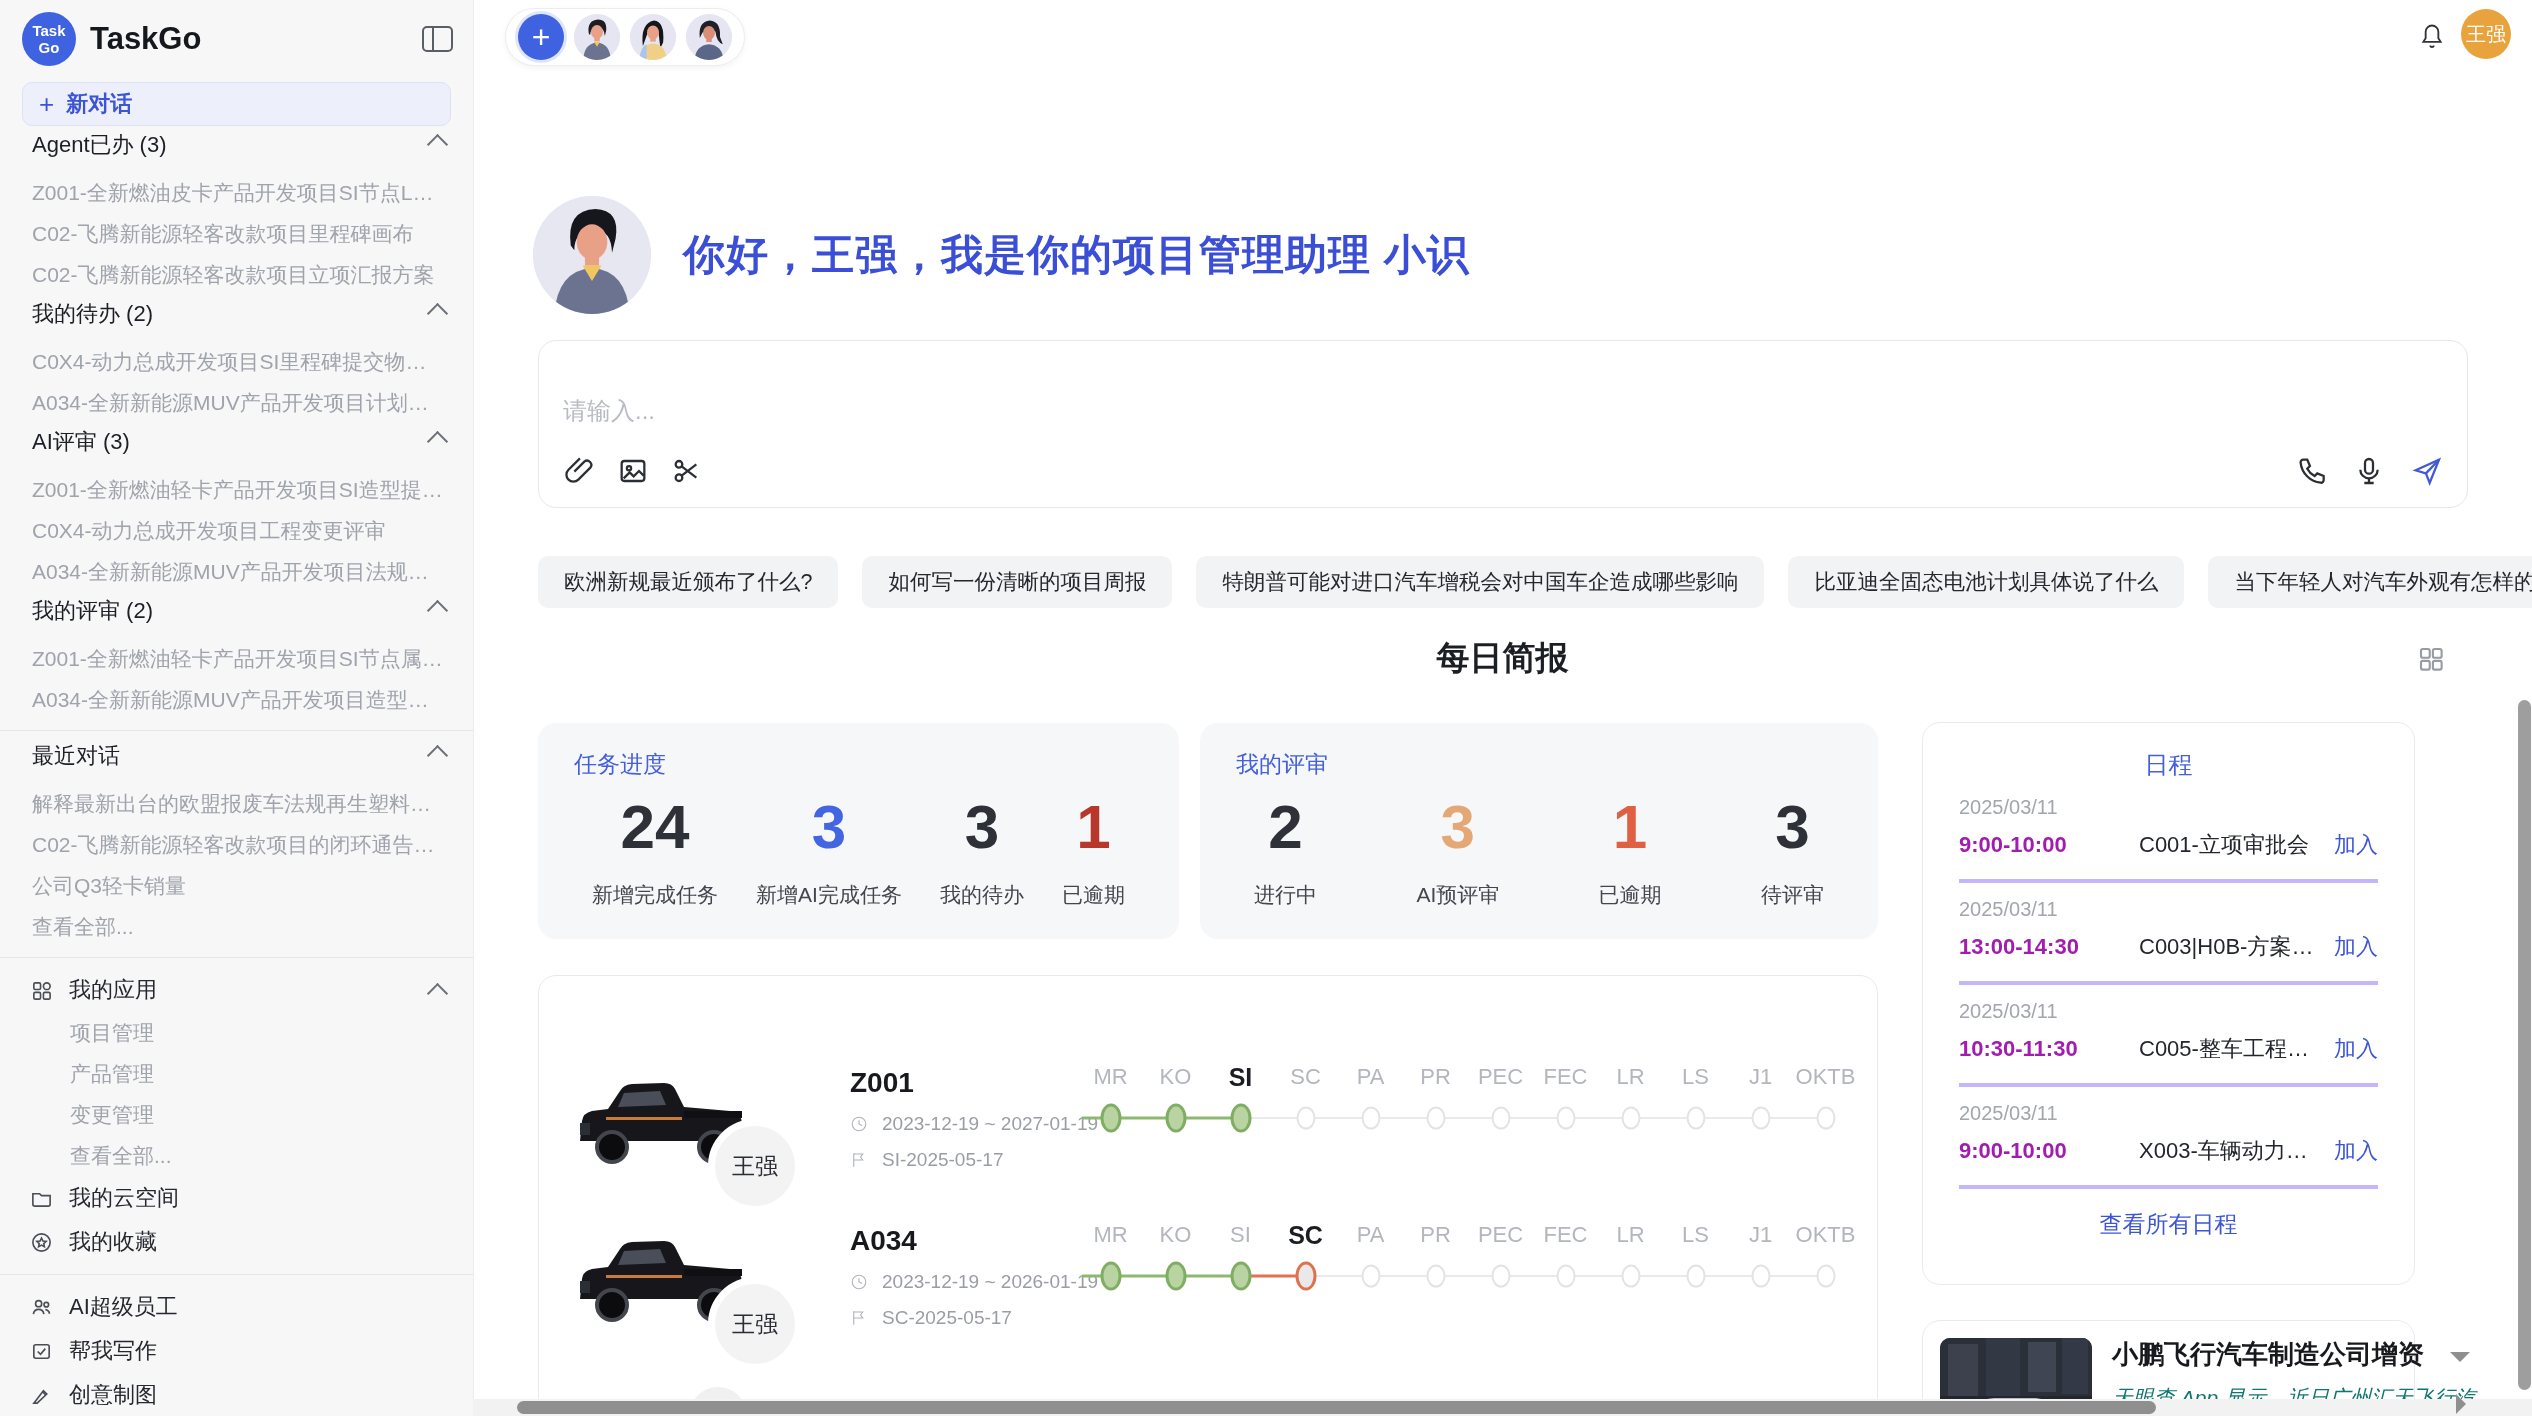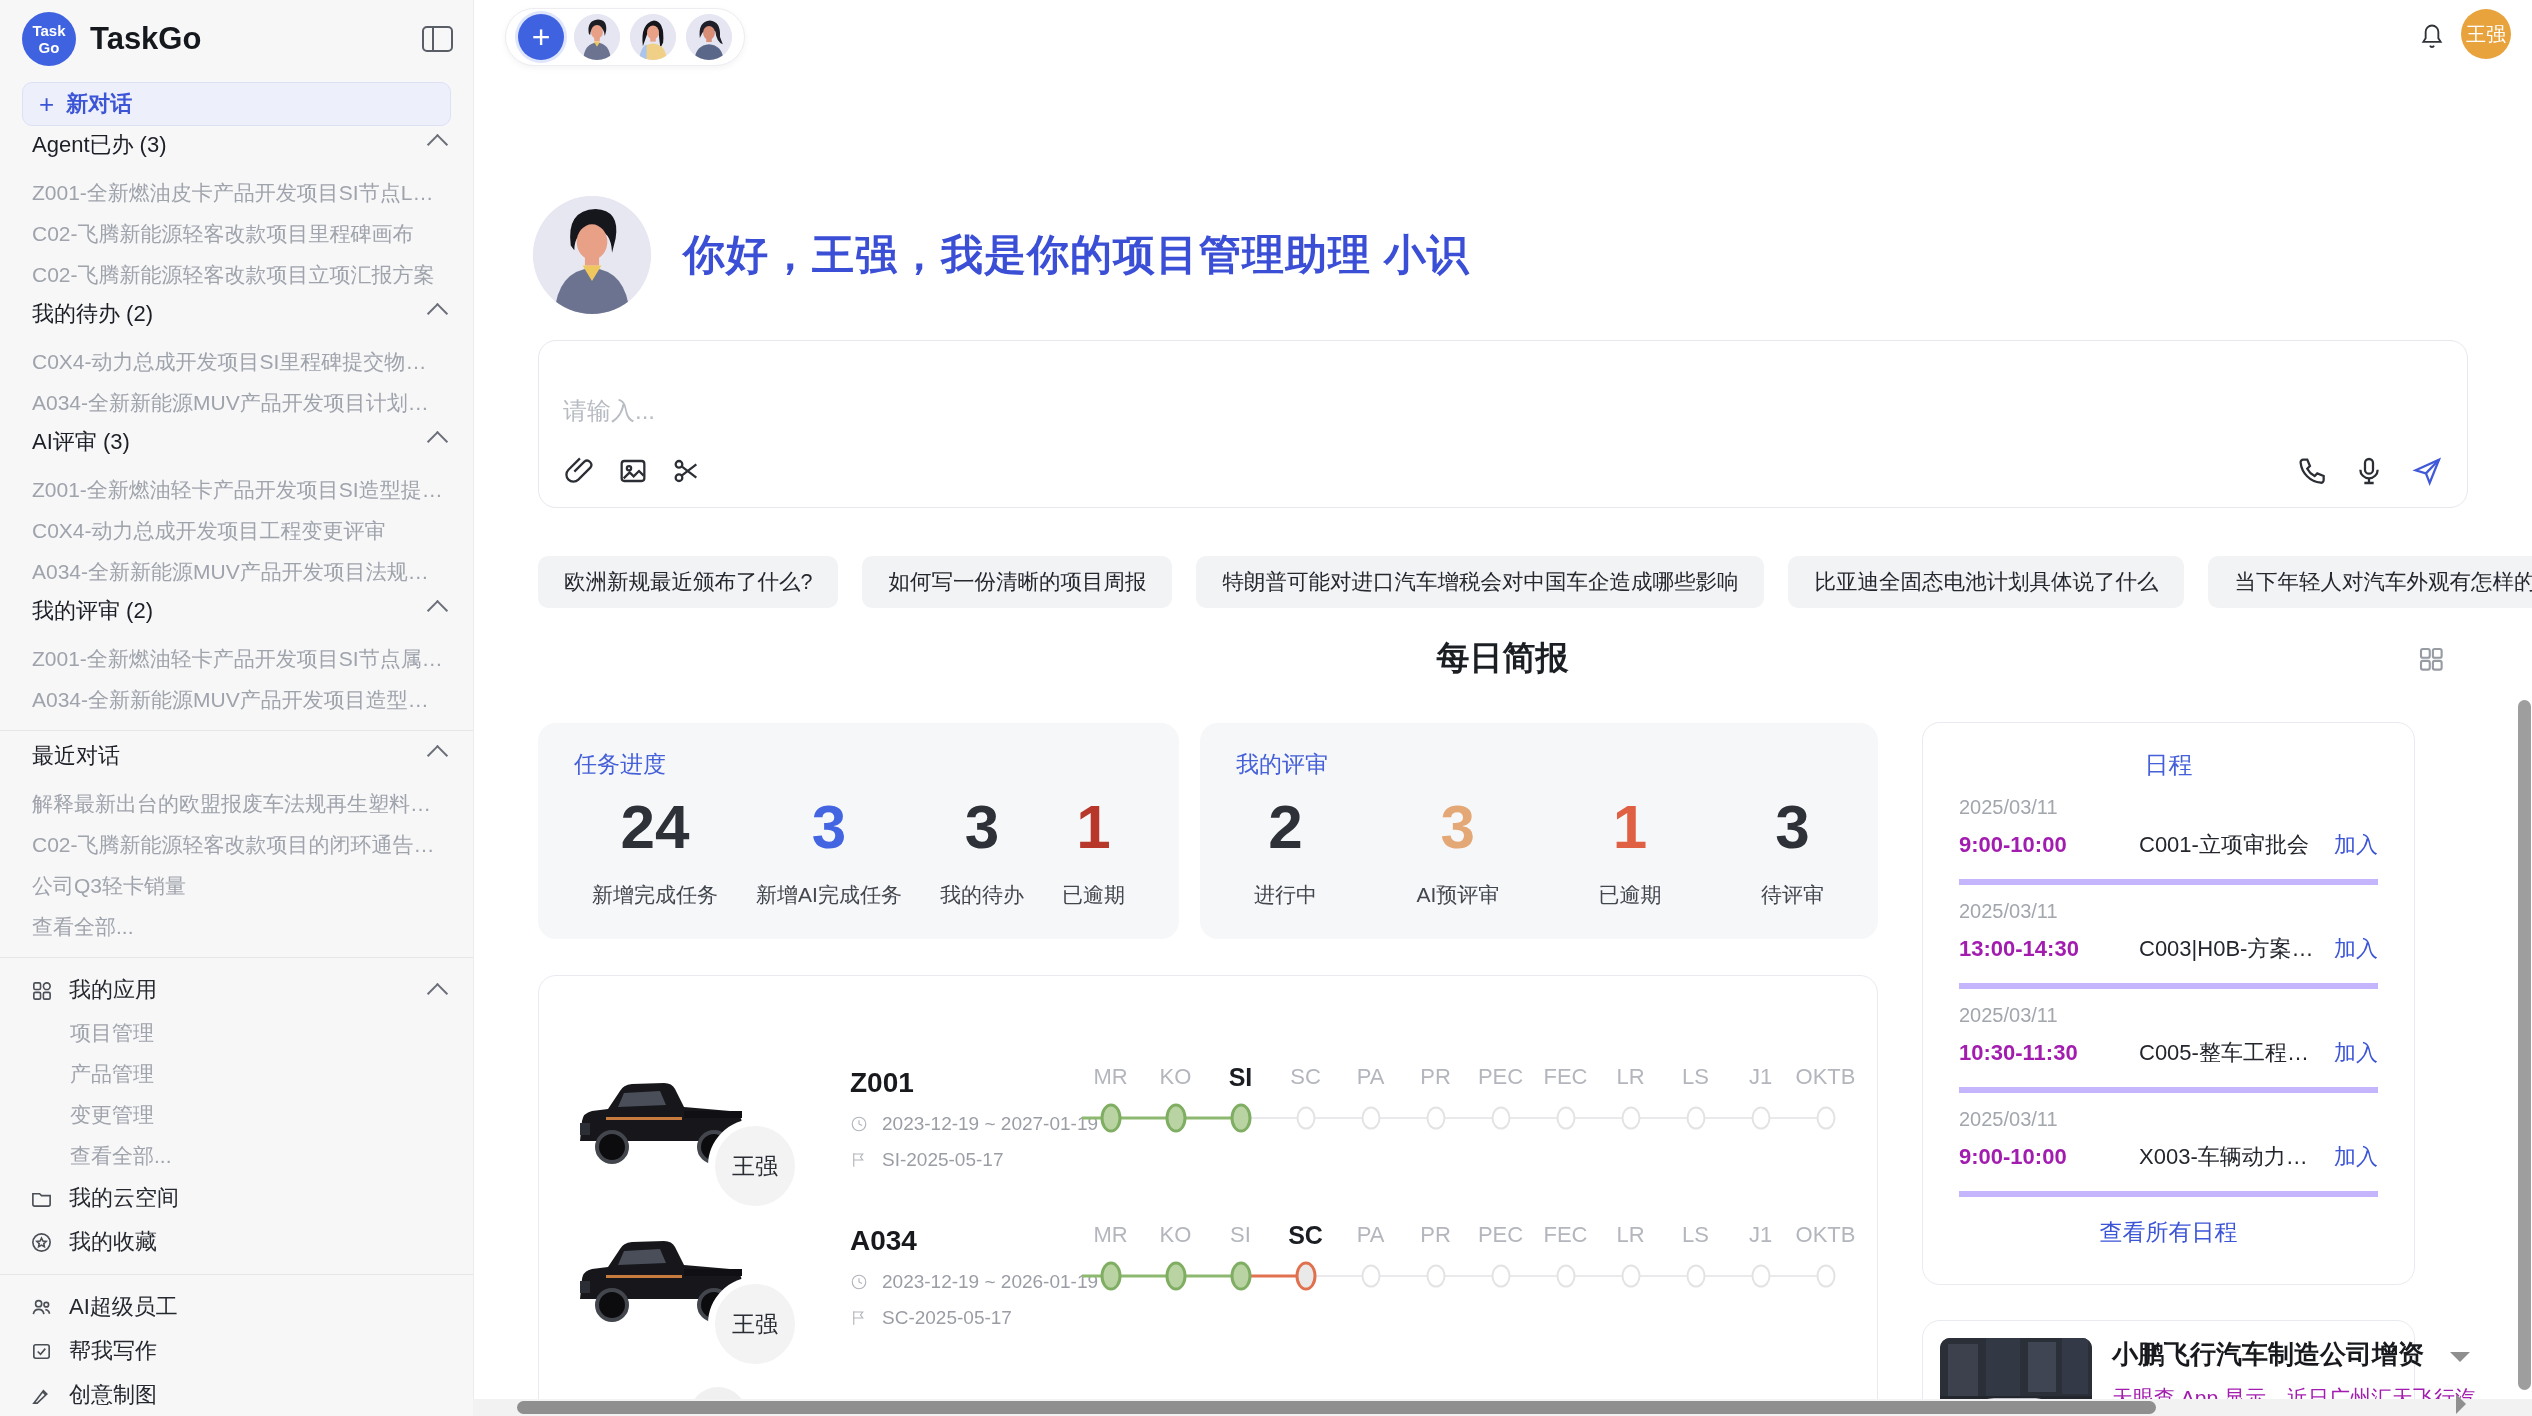--- a/index.html
+++ b/index.html
@@ -102,33 +102,33 @@
   .line.lead{left:4px;width:28.5px;background:#8cb96f;}
   .dot{position:absolute;left:50%;top:50%;transform:translate(-50%,-50%);border-radius:50%;box-sizing:border-box;z-index:1;}
   .dot.done{width:21px;height:29px;background:#b9d3a3;border:3px solid #7fae63;}
   .dot.todo{width:19px;height:23px;background:#fff;border:2px solid #e3e3e5;}
   .dot.alert{width:21px;height:29px;background:#e9e9e9;border:3px solid #e0714e;}
   .sliver{position:absolute;left:150px;top:411px;width:58px;height:58px;border-radius:50%;background:#f0f0f1;}
   
   .sched-card{position:absolute;left:1449px;top:722px;width:493px;height:563px;border:1px solid #e8eaf0;
               border-radius:18px;box-sizing:border-box;padding:0 36px;background:#fff;}
   .sched-title{text-align:center;font-size:24px;color:#4560d8;padding-top:26px;}
-  .sch-item{padding:15px 0 19px;border-bottom:6px solid #c4b5fd;}
+  .sch-item{padding:15px 0 19px;border-bottom:4px solid #c4b5fd;}
   .sch-date{font-size:20px;color:#a2a6ad;}
   .sch-row{display:flex;align-items:center;margin-top:11px;}
   .sch-time{width:180px;font-size:22px;color:#a21caf;font-weight:700;flex:none;}
   .sch-name{flex:1;font-size:22px;color:#23262c;white-space:nowrap;overflow:hidden;text-overflow:ellipsis;}
   .sch-join{font-size:22px;color:#3c55d6;margin-left:12px;}
   .sch-all{text-align:center;padding:20px 0;font-size:23px;color:#3c55d6;}
   
   .news-card{position:absolute;left:1449px;top:1320px;width:493px;height:150px;border:1px solid #e8eaf0;
              border-radius:18px;box-sizing:border-box;display:flex;gap:20px;padding:17px;background:#fff;}
   .news-img{width:152px;height:94px;border-radius:10px;overflow:hidden;flex:none;background:#2b2f38;}
   .news-title{font-size:26px;font-weight:700;color:#17191d;line-height:1.25;}
-  .news-snippet{font-size:21px;color:#a21caf;margin-top:13px;white-space:nowrap;overflow:hidden;}
+  .news-snippet{font-size:21px;color:#0f766e;margin-top:13px;white-space:nowrap;overflow:hidden;font-style:italic;}
   
   .hscroll{position:absolute;left:473px;right:0;bottom:0;height:17px;background:#f2f2f2;z-index:20;}
   .hthumb{position:absolute;left:44px;top:2px;width:1639px;height:13px;background:#8f8f8f;border-radius:7px;}
   .vthumb{position:absolute;right:1px;top:700px;width:13px;height:690px;background:#9e9e9e;border-radius:7px;z-index:21;}
   .arr-down{position:absolute;left:2450px;top:1352px;width:0;height:0;border:10px solid transparent;
             border-top-color:#8f8f8f;z-index:22;}
   .arr-right{position:absolute;left:2456px;top:1394px;width:0;height:0;border:10px solid transparent;
              border-left-color:#8f8f8f;z-index:22;}
 </style>
 </head>

